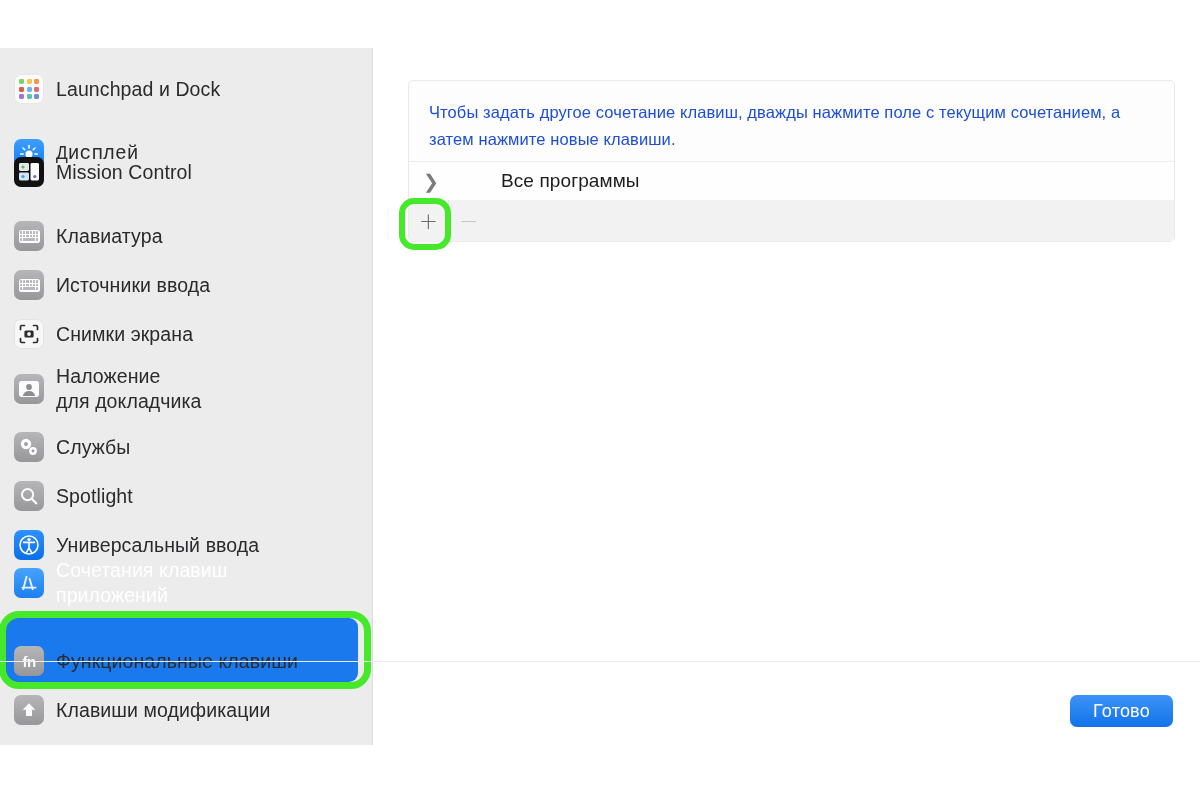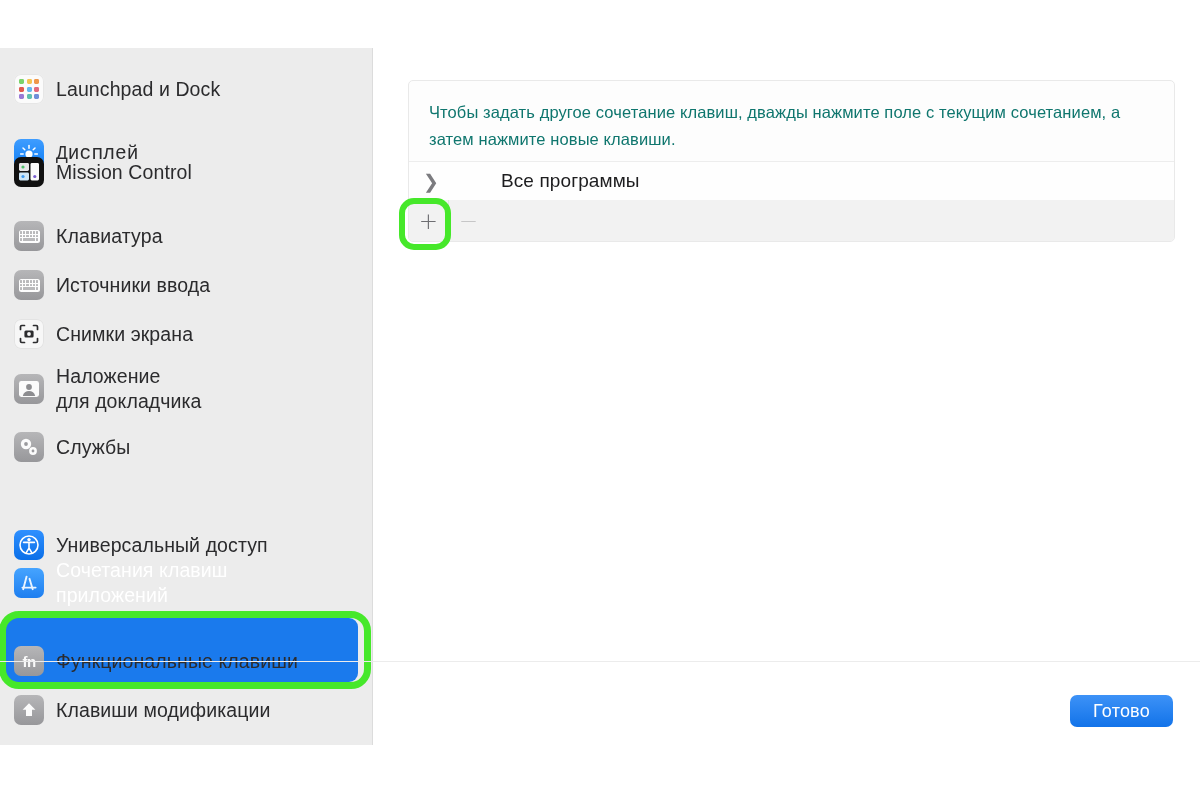--- a/index.html
+++ b/index.html
@@ -65,21 +65,21 @@
   .kbd i.wide{grid-column:span 4;}
 
   
   #panel{
     position:absolute;left:408px;top:80px;width:767px;height:162px;
     background:#fdfdfd;border:1px solid #e9e9e9;border-radius:5px;
     box-sizing:border-box;overflow:hidden;
   }
   #panel-note{
     padding:18px 20px 0 20px;font-size:16.5px;line-height:27px;
-    color:#0f766e;letter-spacing:.1px;
+    color:#1d4ed8;letter-spacing:.1px;
   }
   #panel-row{
     position:absolute;left:0;top:80px;width:100%;height:40px;
     border-top:1px solid #ededed;border-bottom:1px solid #ededed;
     display:flex;align-items:center;background:#fefefe;box-sizing:border-box;
   }
   #row-chevron{
     width:36px;text-align:center;font-size:19px;color:#7b7b7f;
     margin-left:4px;font-family:"DejaVu Sans",sans-serif;
   }
@@ -251,30 +251,39 @@
           <circle cx="9" cy="9" r="5.2"></circle>
           <circle cx="16" cy="16" r="3.9"></circle>
         </g>
         <circle cx="9" cy="9" r="1.9" fill="#9b9b9e"></circle>
         <circle cx="16" cy="16" r="1.4" fill="#9b9b9e"></circle>
       </svg>
     </span>
     <span class="side-label">Службы</span>
   </div>
 
+  <div class="side-item" style="top:425px;height:46px;">
+    <span class="side-icon ic-gray">
+      <svg width="22" height="22" viewBox="0 0 22 22" aria-hidden="true">
+        <circle cx="9.6" cy="9.6" r="5.6" fill="none" stroke="#fcfcfc" stroke-width="2"></circle>
+        <line x1="13.8" y1="13.8" x2="18.2" y2="18.2" stroke="#fcfcfc" stroke-width="2.3" stroke-linecap="round"></line>
+      </svg>
+    </span>
+    <span class="side-label">Spotlight</span>
+  </div>
 
   <div class="side-item" style="top:474px;height:46px;">
     <span class="side-icon ic-access">
       <svg width="22" height="22" viewBox="0 0 22 22" aria-hidden="true">
         <circle cx="11" cy="11" r="9" fill="none" stroke="#fff" stroke-width="1.6"></circle>
         <circle cx="11" cy="5.6" r="1.7" fill="#fff"></circle>
         <path d="M5.6 8.4h10.8M11 8.9v5.2M11 14.1l-2.6 4.3M11 14.1l2.6 4.3" stroke="#fff" stroke-width="1.6" stroke-linecap="round" fill="none"></path>
       </svg>
     </span>
-    <span class="side-label">Универсальный доступ</span>
+    <span class="side-label">Универсальный ввода</span>
   </div>
 
   <div class="side-item selected" style="top:504px;height:62px;">
     <span class="side-icon ic-appstore">
       <svg width="22" height="22" viewBox="0 0 22 22" aria-hidden="true">
         <g stroke="#eaf4ff" stroke-width="1.9" stroke-linecap="round" fill="none">
           <path d="M4.4 15.6h13.2"></path>
           <path d="M8.6 4.6 5.2 17.2"></path>
           <path d="M11.5 6.8l3.2 10.4"></path>
         </g>

